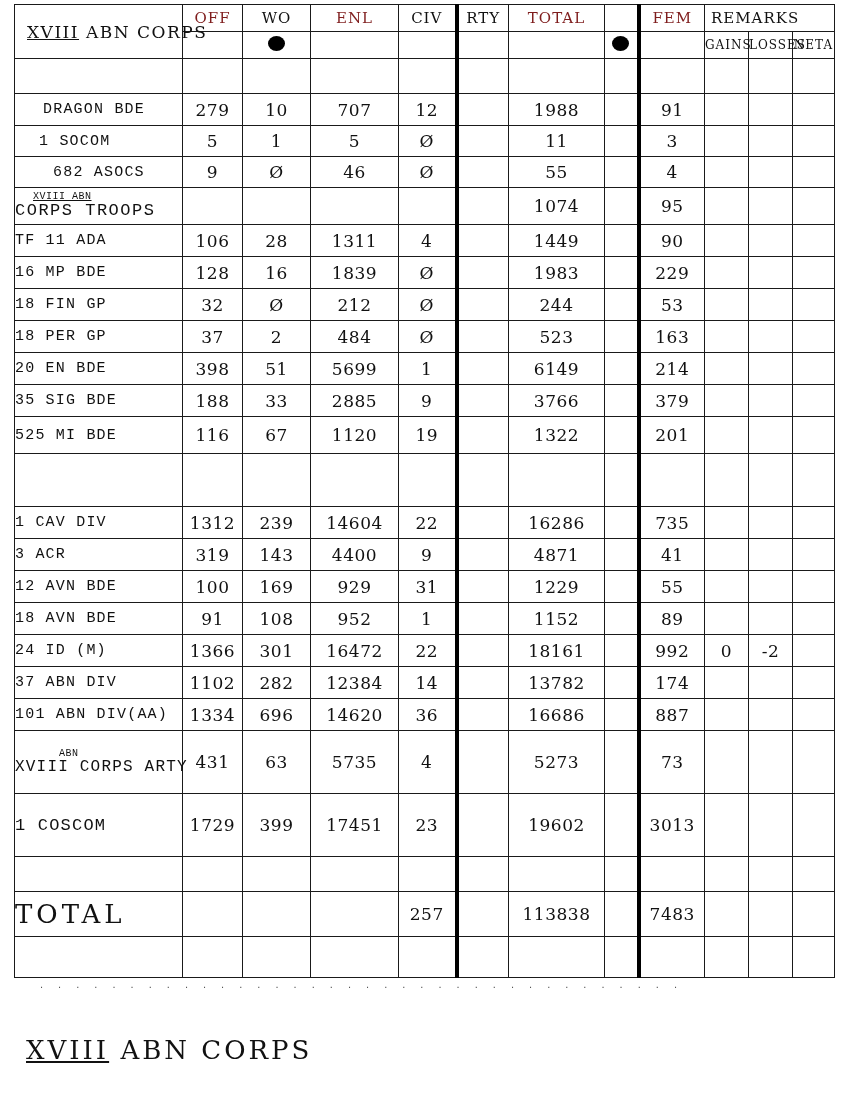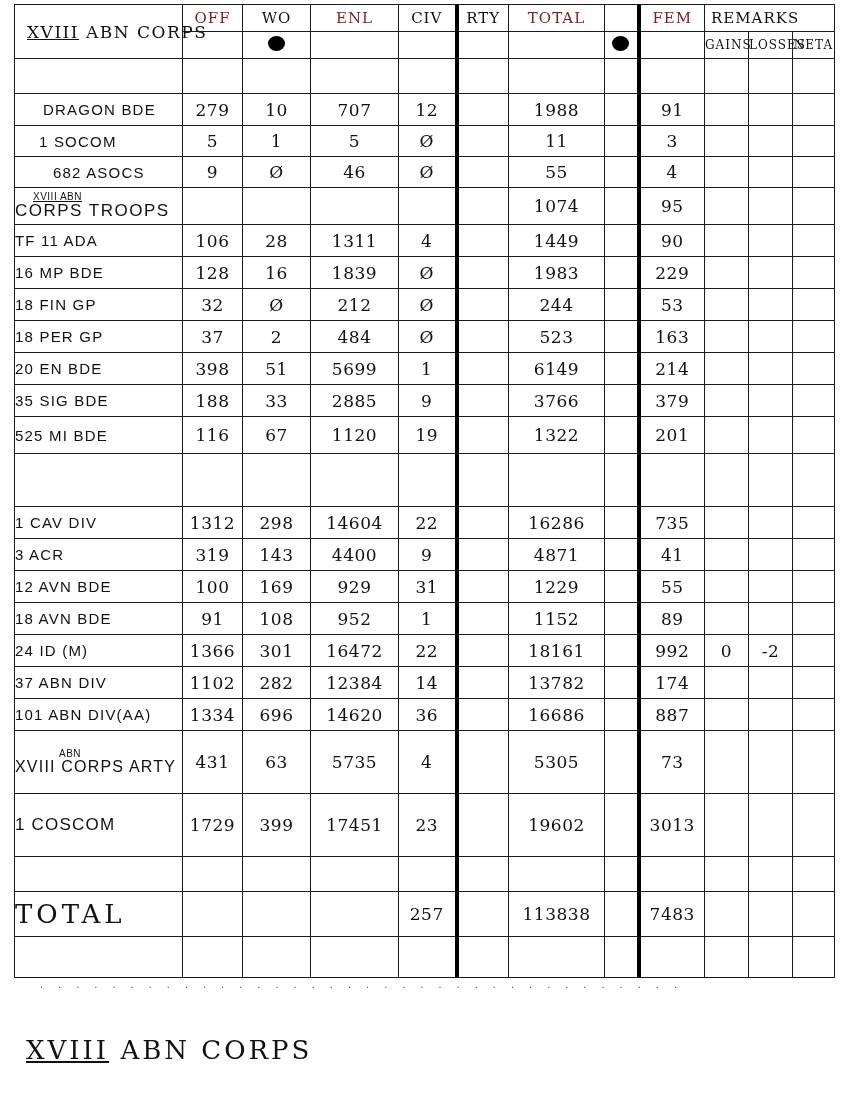--- a/index.html
+++ b/index.html
@@ -38,21 +38,21 @@
     vertical-align: middle;
     font-weight: normal;
     background: transparent;
   }
   
   .thickL { border-left: 4px solid #000 !important; }
   .hand-sm { font-size: 14px; }
 
   .unit {
     padding-left: 10px;
-    font-family: Liberation Sans, sans-serif;
+    font-family: Liberation Mono, monospace;
     font-size: 15px;
     letter-spacing: 1.2px;
     white-space: nowrap;
   }
   .num {
     text-align: center;
     font-family: "DejaVu Serif", serif;
     font-size: 17px;
     letter-spacing: 0.5px;
   }
@@ -365,21 +365,21 @@
       <td></td>
       <td class="thickL"></td>
       <td></td>
       <td></td>
       <td></td>
     </tr>
 
     <tr>
       <td class="unit" style="height:31px">1 CAV DIV</td>
       <td class="num">1312</td>
-      <td class="num">298</td>
+      <td class="num">239</td>
       <td class="num">14604</td>
       <td class="num">22</td>
       <td class="thickL num"></td>
       <td class="num">16286</td>
       <td class="num"></td>
       <td class="thickL num">735</td>
       <td class="num"></td>
       <td class="num"></td>
       <td class="num"></td>
     </tr>
@@ -477,21 +477,21 @@
     <tr>
       <td class="unit" style="height:62px">
         <span class="tiny-over" style="margin-left:44px">ABN</span>
         <span style="font-size:16px">XVIII CORPS ARTY</span>
       </td>
       <td class="num">431</td>
       <td class="num">63</td>
       <td class="num">5735</td>
       <td class="num">4</td>
       <td class="thickL num"></td>
-      <td class="num">5305</td>
+      <td class="num">5273</td>
       <td class="num"></td>
       <td class="thickL num">73</td>
       <td class="num"></td>
       <td class="num"></td>
       <td class="num"></td>
     </tr>
 
     <tr>
       <td class="unit" style="height:62px;font-size:17px">1 COSCOM</td>
       <td class="num">1729</td>

